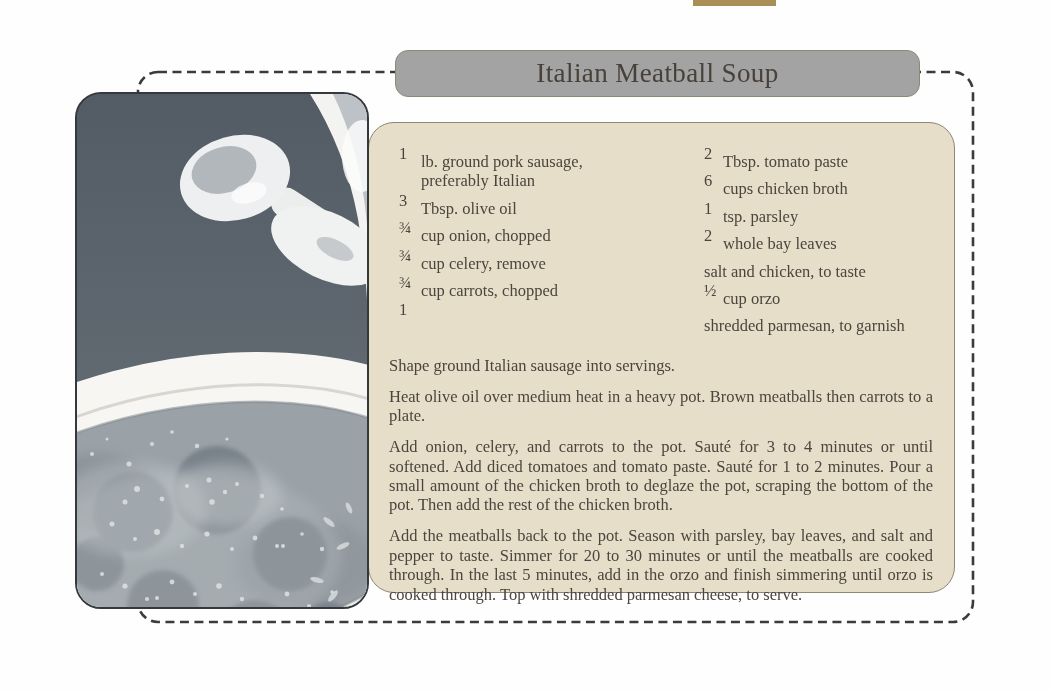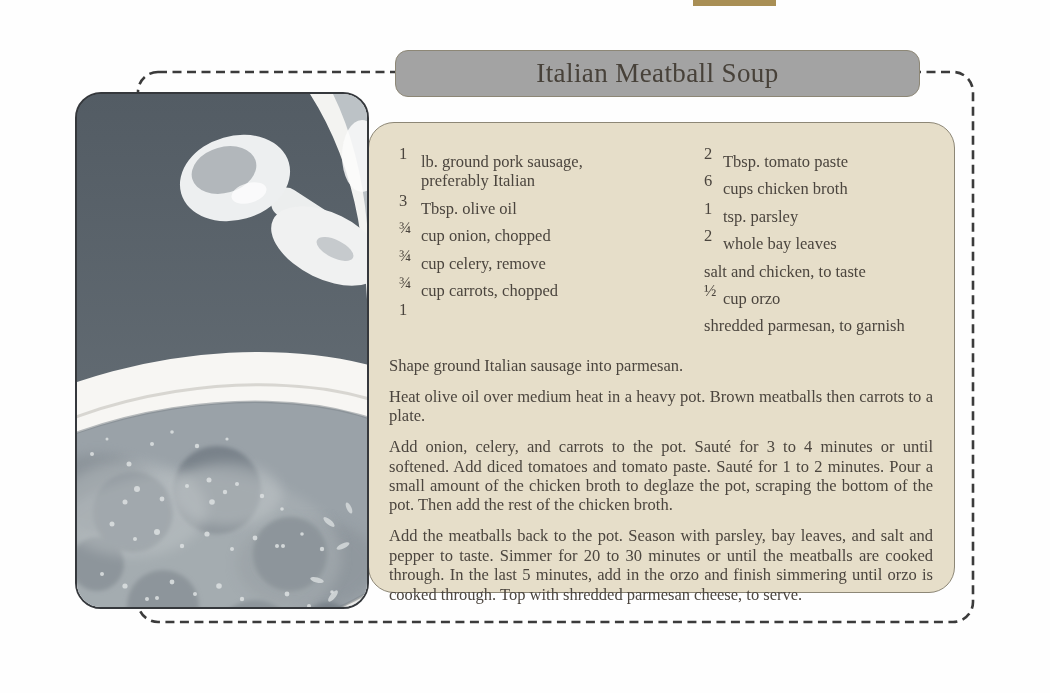--- a/index.html
+++ b/index.html
@@ -103,21 +103,21 @@
             <span class="qty">½</span>
             <span class="itext">cup orzo</span>
           </div>
         <div class="ing noqty">
             <span class="itext">shredded parmesan, to garnish</span>
           </div>
       </div>
     </div>
 
     <div class="instructions">
-      <p class="single">Shape ground Italian sausage into parmesan.</p>
+      <p class="single">Shape ground Italian sausage into servings.</p>
       <p>Heat olive oil over medium heat in a heavy pot. Brown meatballs then carrots to a plate.</p>
       <p>Add onion, celery, and carrots to the pot. Sauté for 3 to 4 minutes or until softened. Add diced tomatoes and tomato paste. Sauté for 1 to 2 minutes. Pour a small amount of the chicken broth to deglaze the pot, scraping the bottom of the pot. Then add the rest of the chicken broth.</p>
       <p>Add the meatballs back to the pot. Season with parsley, bay leaves, and salt and pepper to taste. Simmer for 20 to 30 minutes or until the meatballs are cooked through. In the last 5 minutes, add in the orzo and finish simmering until orzo is cooked through. Top with shredded parmesan cheese, to serve.</p>
     </div>
   </div>
 
   <div class="photo-frame">
     <svg viewBox="0 0 290 513" width="290" height="513">
       <defs>
         <linearGradient id="bgg" x1="0" y1="0" x2="0" y2="1">

